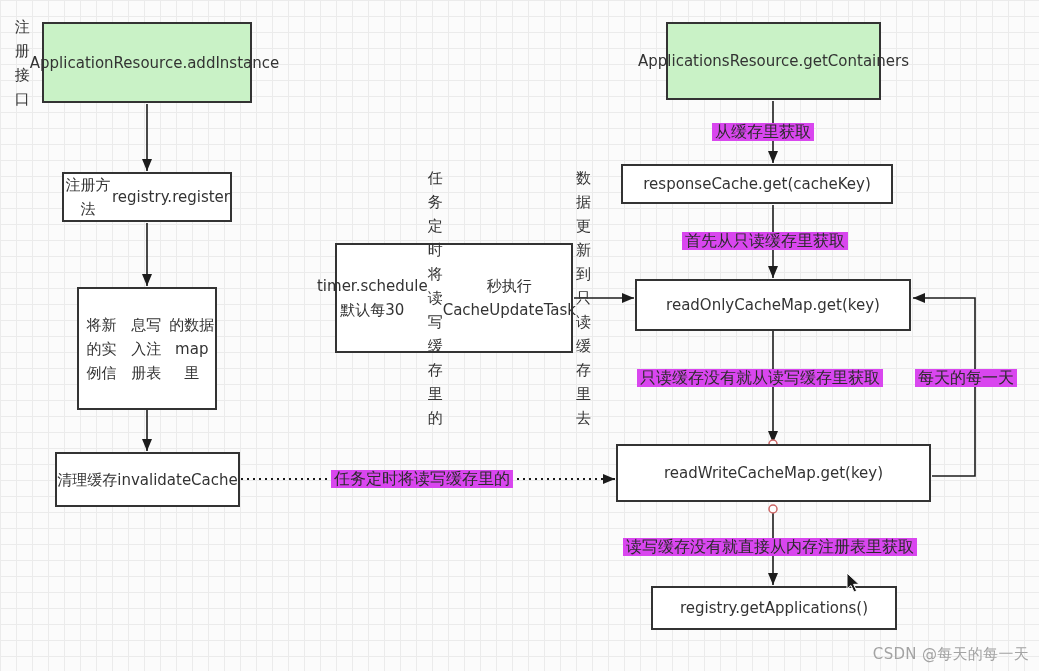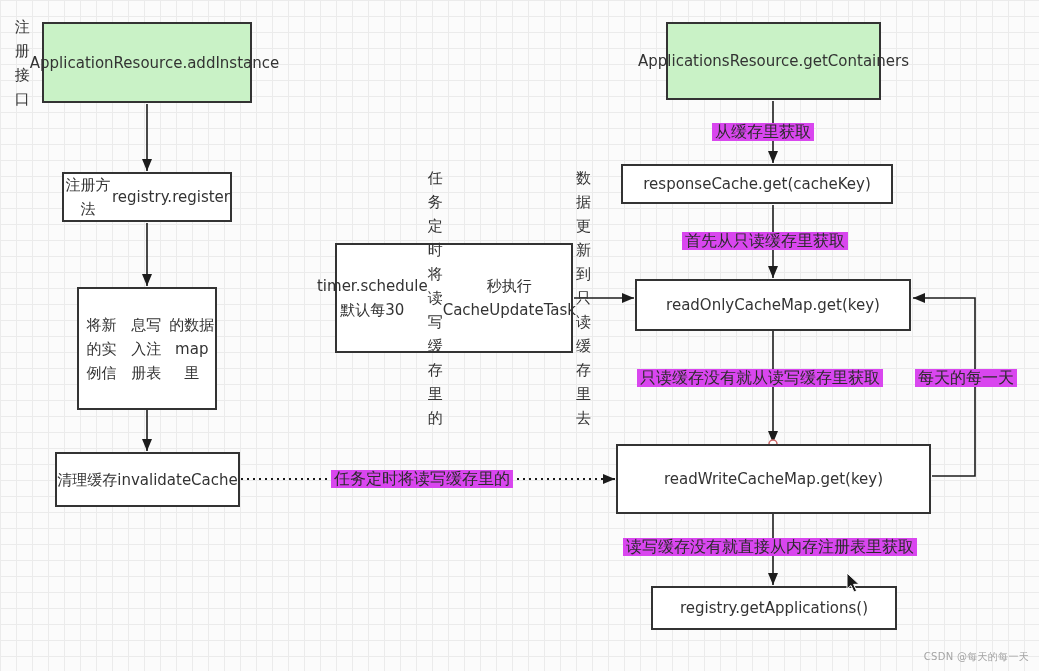--- a/index.html
+++ b/index.html
@@ -22,21 +22,21 @@
   }
   .node.green { background:var(--green,#c9f2c6); }
   .edge-label {
     position:absolute; z-index:4; transform:translateX(-50%);
     font-size:16px; line-height:18px; white-space:nowrap;
     background:#d946ef; padding:0 3px; color:#2b2b2b;
   }
   svg.edge-layer { position:absolute; left:0; top:0; z-index:2; }
   .watermark {
     position:absolute; right:10px; bottom:7px; z-index:5;
-    font-size:10px; color:var(--wm,#a3a3a3); letter-spacing:0.3px;text-align:right;
+    font-size:15px; color:var(--wm,#a3a3a3); letter-spacing:0.3px;text-align:right;
   }
   .cursor { position:absolute; left:846px; top:572px; z-index:6; }
 </style>
 </head>
 <body>
 
 <svg class="edge-layer" width="1039" height="671">
   <defs>
     <marker id="ah" markerUnits="userSpaceOnUse" markerWidth="13" markerHeight="11" refX="12" refY="5" orient="auto">
       <path d="M0,0 L12,5 L0,10 z" fill="#1c1c1c"></path>
@@ -91,21 +91,21 @@
   <div>readOnlyCacheMap.get(key)</div>
 </div>
 
 <div class="node" style="left:335px;top:243px;width:238px;height:110px">
   <div>timer.schedule默认每30</div>
   <div>任务定时将读写缓存里的</div>
   <div>秒执行CacheUpdateTask</div>
   <div>数据更新到只读缓存里去</div>
 </div>
 
-<div class="node" style="left:616px;top:444px;width:315px;height:70px">
+<div class="node" style="left:616px;top:444px;width:315px;height:58px">
   <div>readWriteCacheMap.get(key)</div>
 </div>
 
 <div class="node" style="left:651px;top:586px;width:246px;height:44px">
   <div>registry.getApplications()</div>
 </div>
 
 <div class="edge-label" style="left:763px;top:123px">从缓存里获取</div>
 <div class="edge-label" style="left:765px;top:232px">首先从只读缓存里获取</div>
 <div class="edge-label" style="left:760px;top:369px">只读缓存没有就从读写缓存里获取</div>

